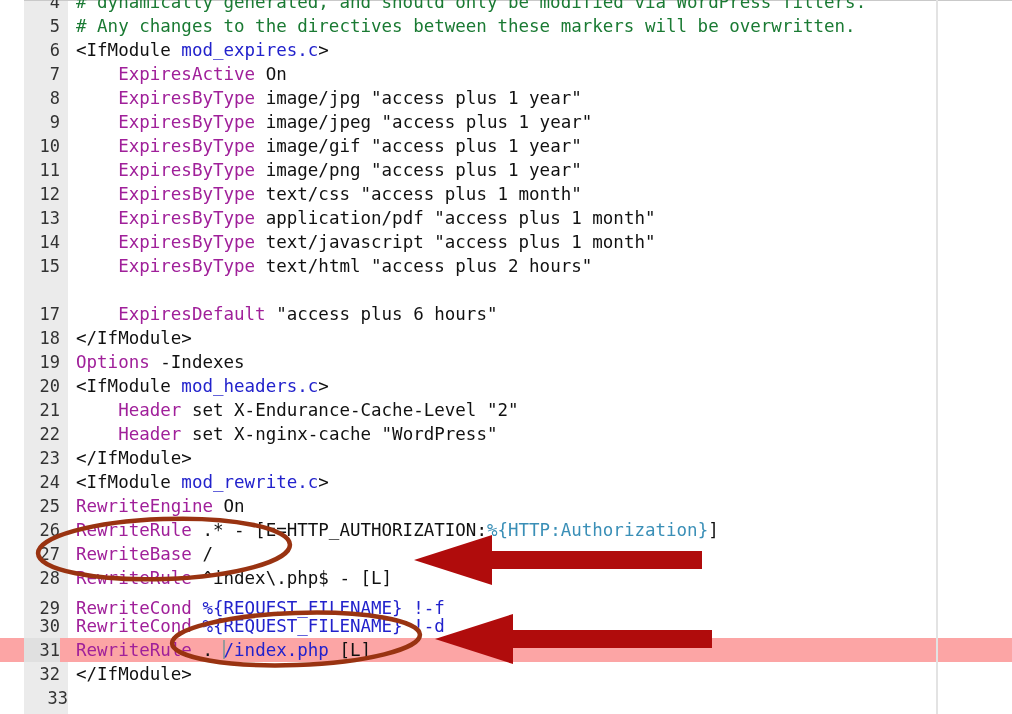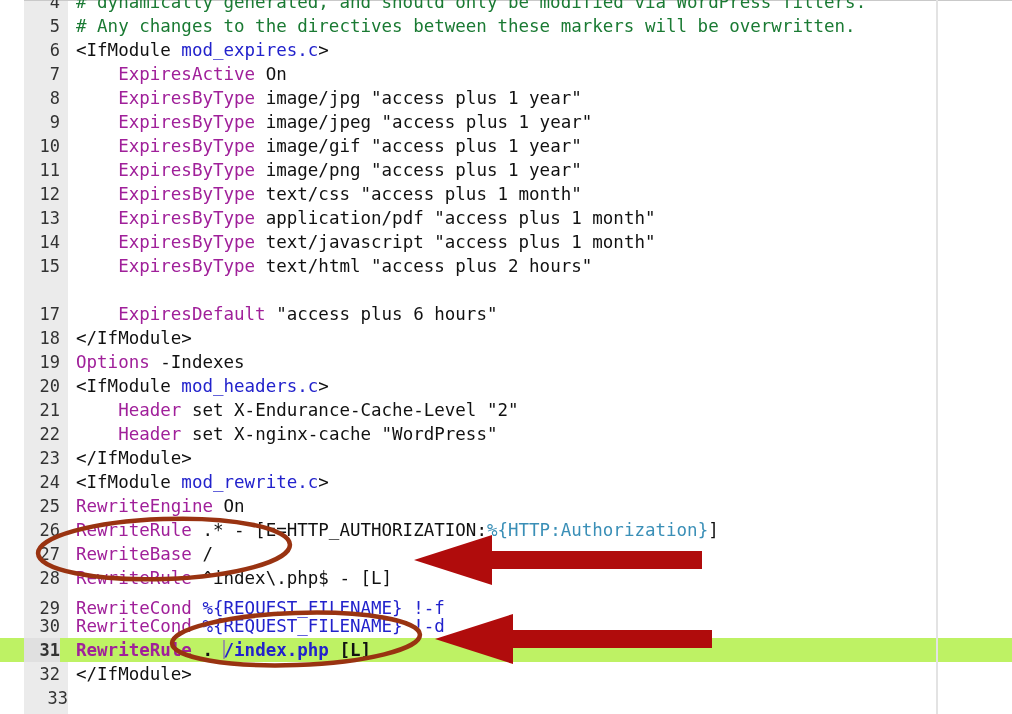--- a/index.html
+++ b/index.html
@@ -63,22 +63,21 @@
   .line {
     position: absolute;
     left: 0;
     width: 1012px;
     height: 24px;
     line-height: 24px;
     white-space: pre;
     font-size: 17.5px;
   }
   .line.current {
-    background: #bef264;
-    font-weight: bold;
+    background: #fca5a5;
   }
   .line.current .lno {
     background: #e0e0e0;
   }
 
   .lno {
     position: absolute;
     left: 24px;
     top: 0;
     width: 36px;

